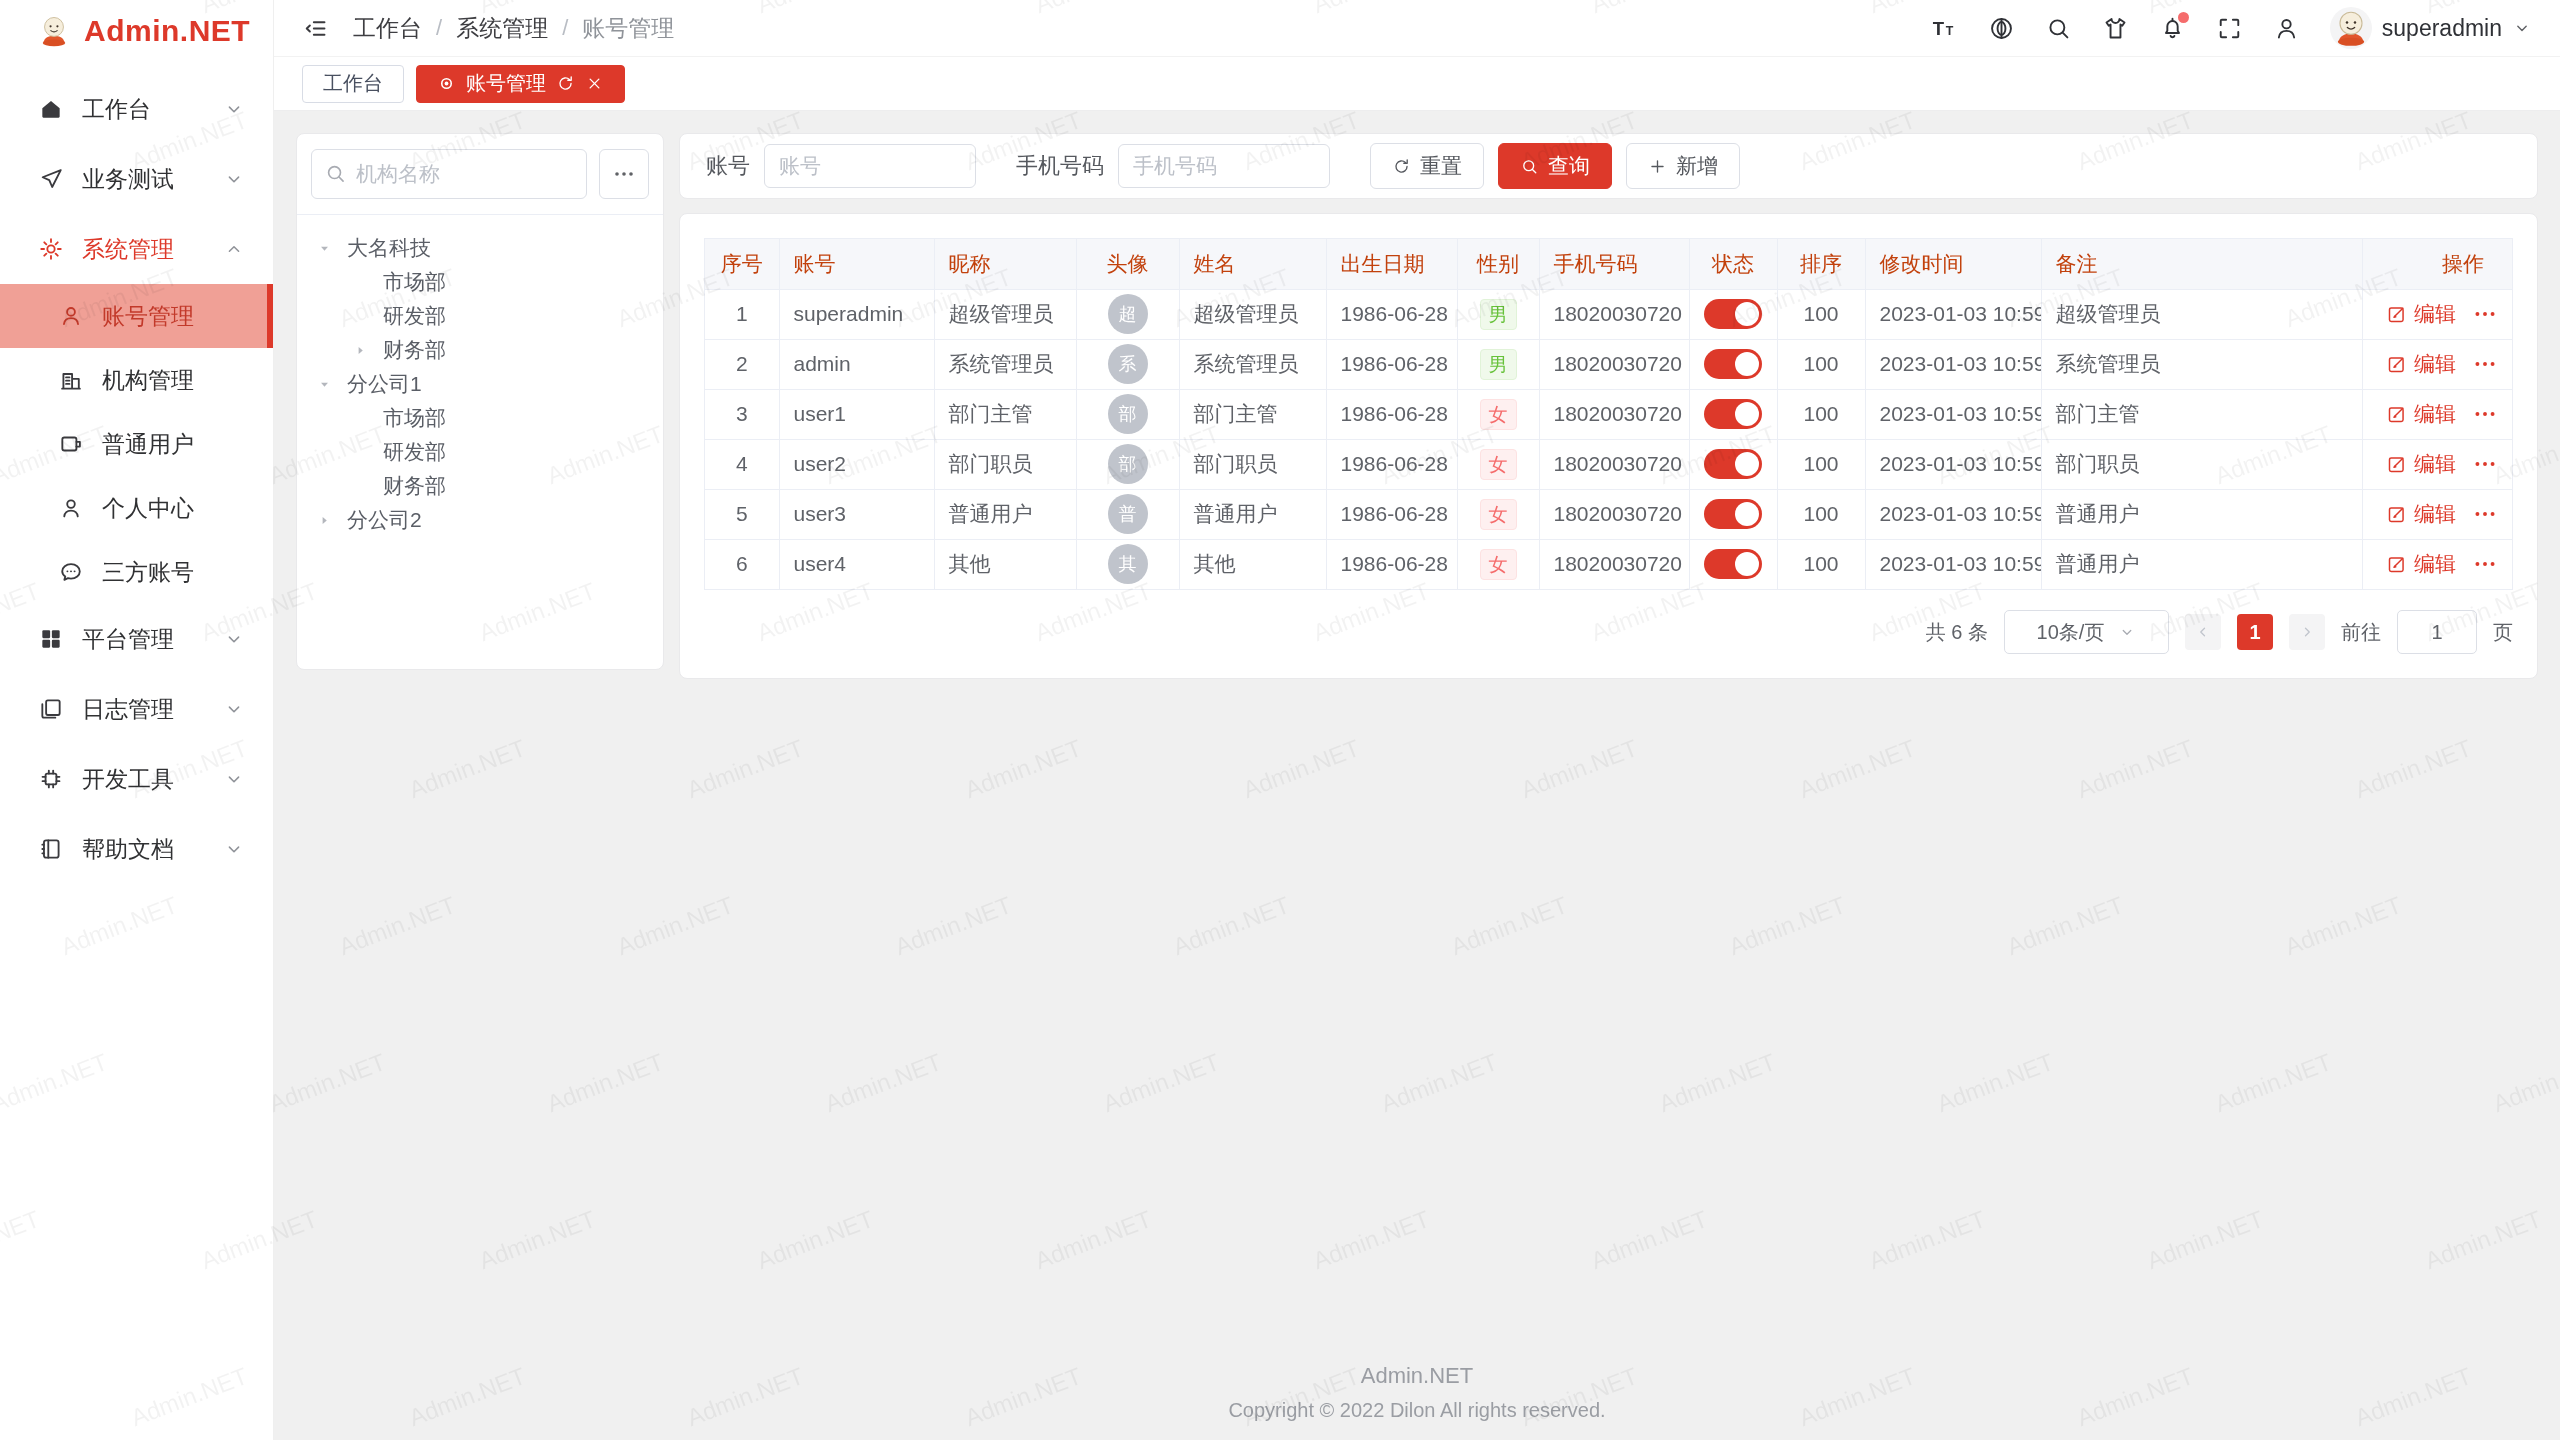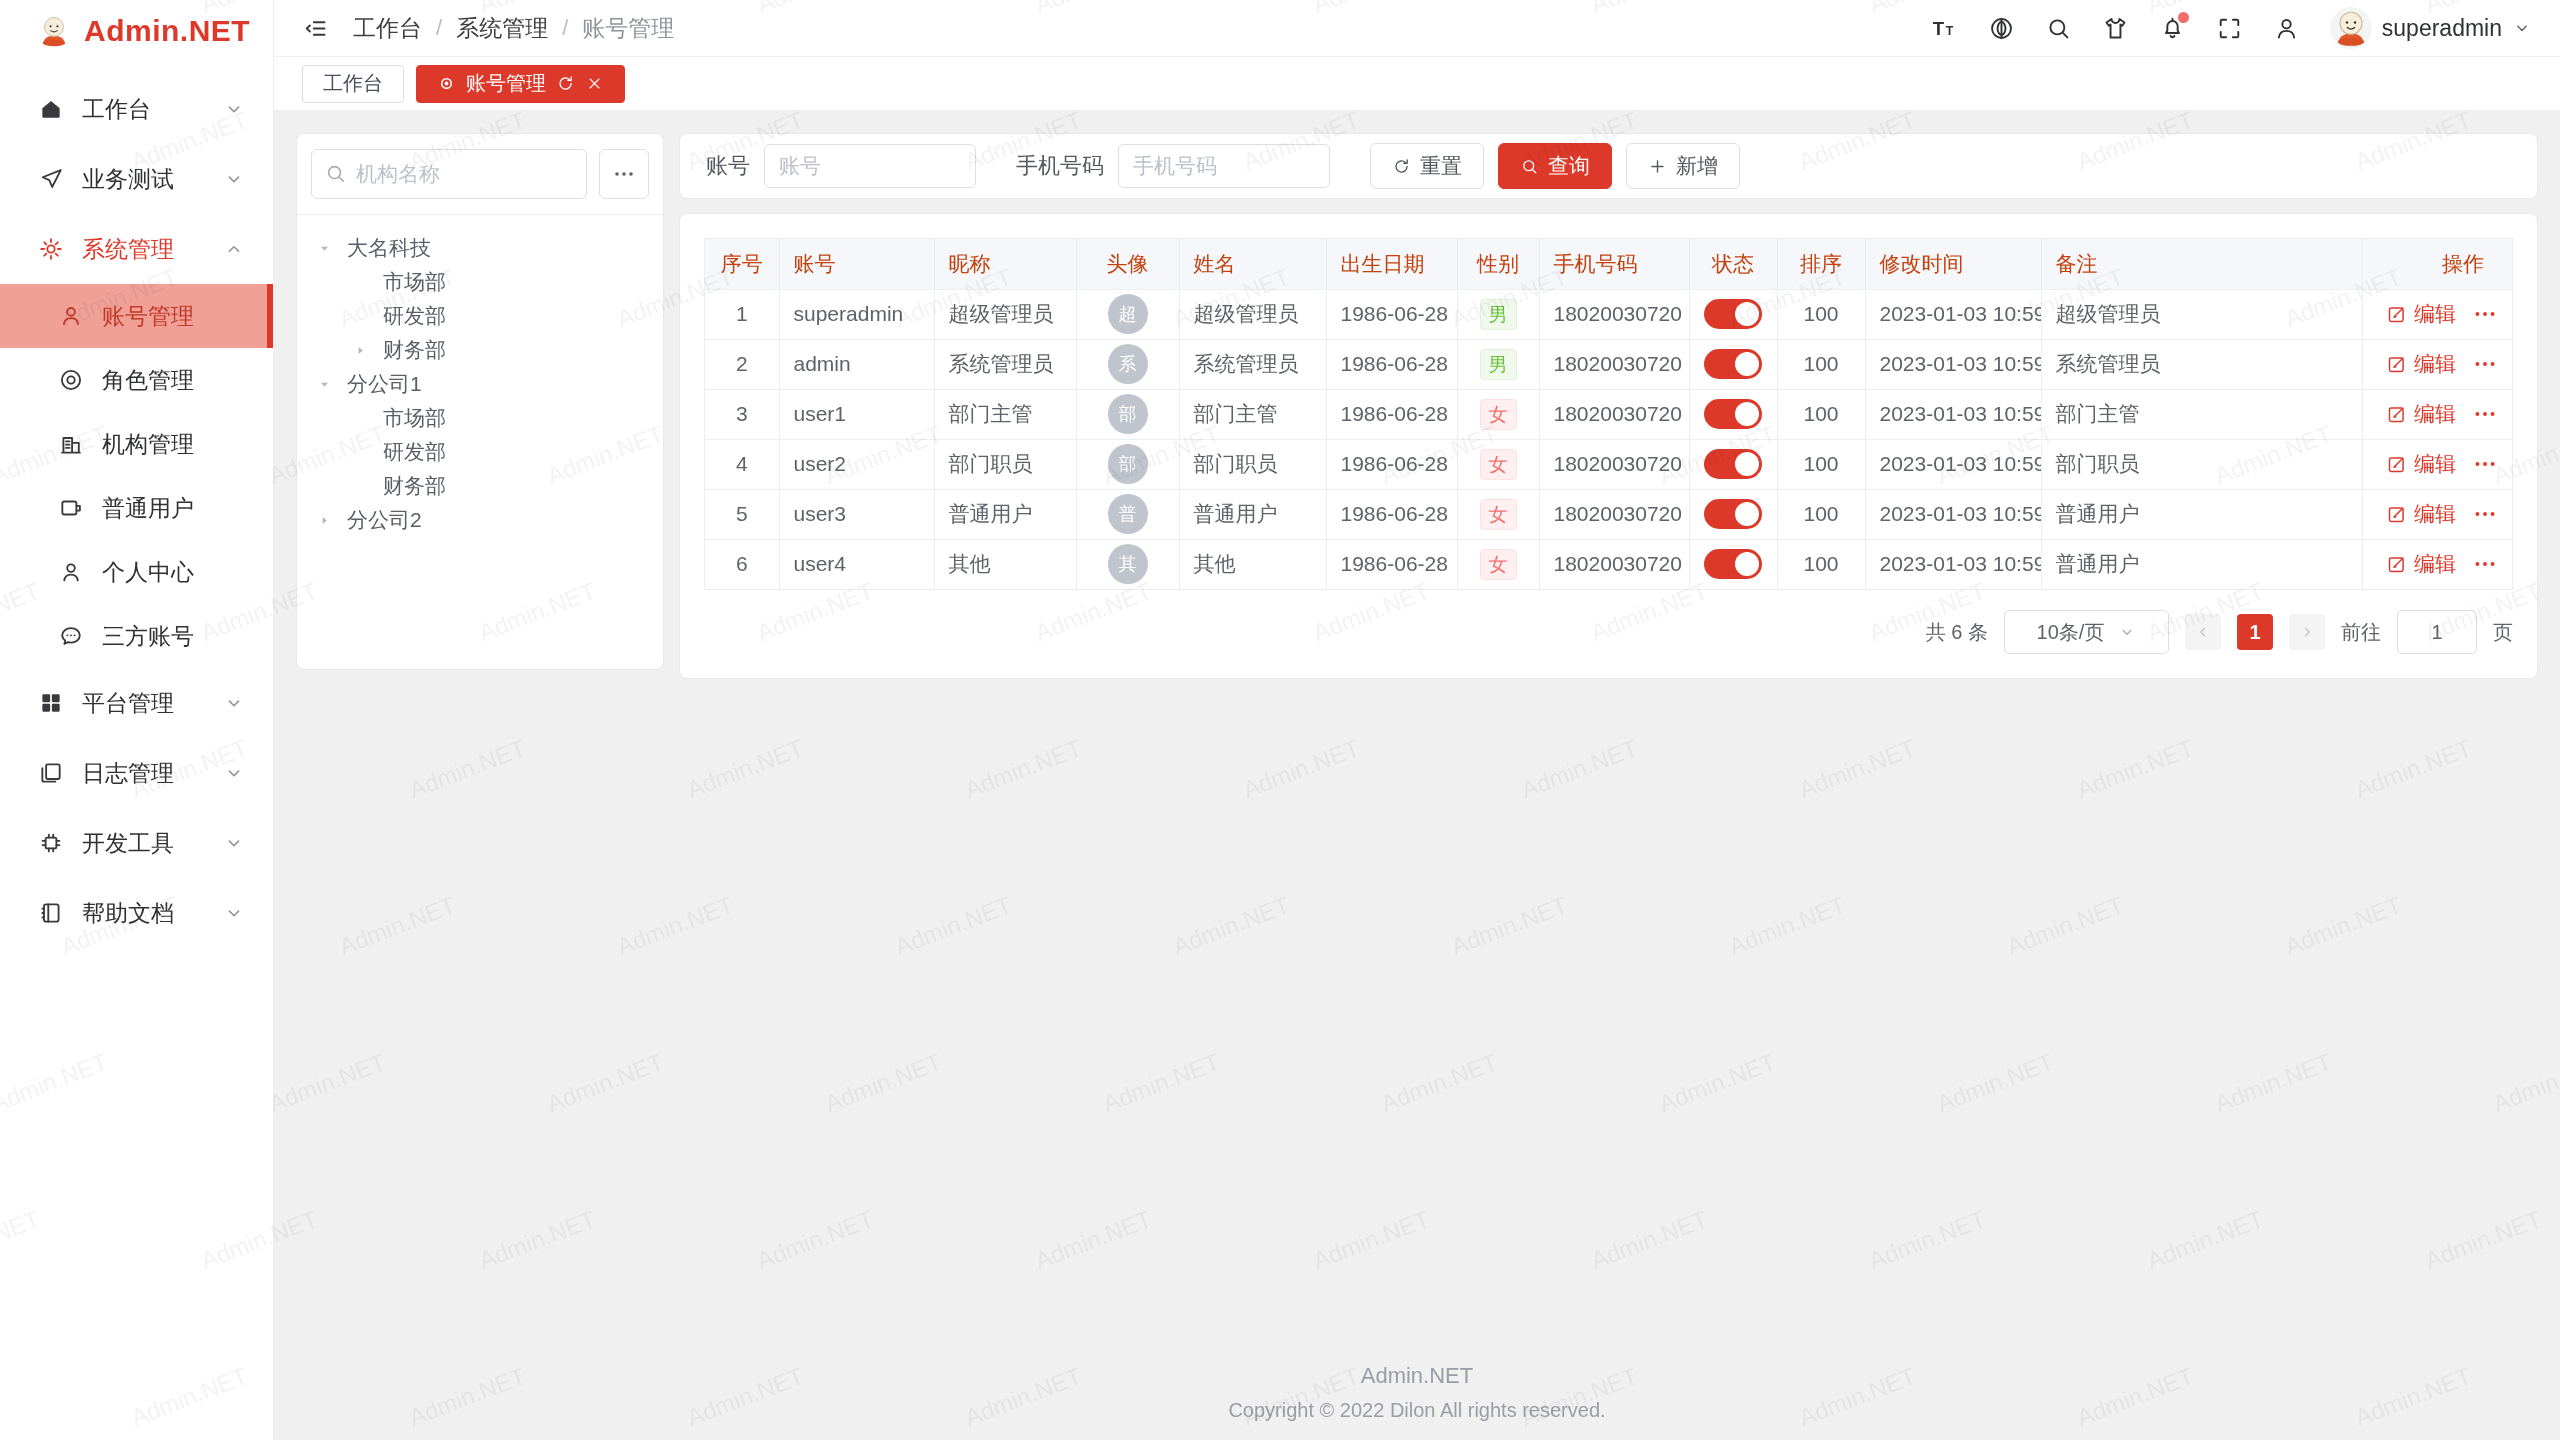--- a/index.html
+++ b/index.html
@@ -190,30 +190,20 @@
         <span class="icon mi-icon" data-name="user-icon">
           <svg viewBox="0 0 24 24" fill="none" stroke="currentColor" stroke-width="1.7" stroke-linecap="round" stroke-linejoin="round">
             <circle cx="12" cy="8.2" r="3.6"></circle>
             <path d="M5.5 19.5c.4-3.6 3-5.5 6.5-5.5s6.1 1.9 6.5 5.5"></path>
           </svg>
         </span>
         <span class="mi-label">账号管理</span>
 
       </div>
 
-      <div class="menu-item" data-name="sidebar-item-role-manage" data-level="2">
-        <span class="icon mi-icon" data-name="role-icon">
-          <svg viewBox="0 0 24 24" fill="none" stroke="currentColor" stroke-width="1.7" stroke-linecap="round" stroke-linejoin="round">
-            <circle cx="12" cy="12" r="8.4"></circle>
-            <circle cx="12" cy="12" r="3.4"></circle>
-          </svg>
-        </span>
-        <span class="mi-label">角色管理</span>
-
-      </div>
 
       <div class="menu-item" data-name="sidebar-item-org-manage" data-level="2">
         <span class="icon mi-icon" data-name="org-icon">
           <svg viewBox="0 0 24 24" fill="none" stroke="currentColor" stroke-width="1.7" stroke-linecap="round" stroke-linejoin="round">
             <path d="M5 20V6.5h8V20M3.8 20h16.4M13 20v-9h6.2v9"></path>
             <path d="M7.4 9.6h3.2M7.4 12.6h3.2M7.4 15.6h3.2"></path>
           </svg>
         </span>
         <span class="mi-label">机构管理</span>
 

